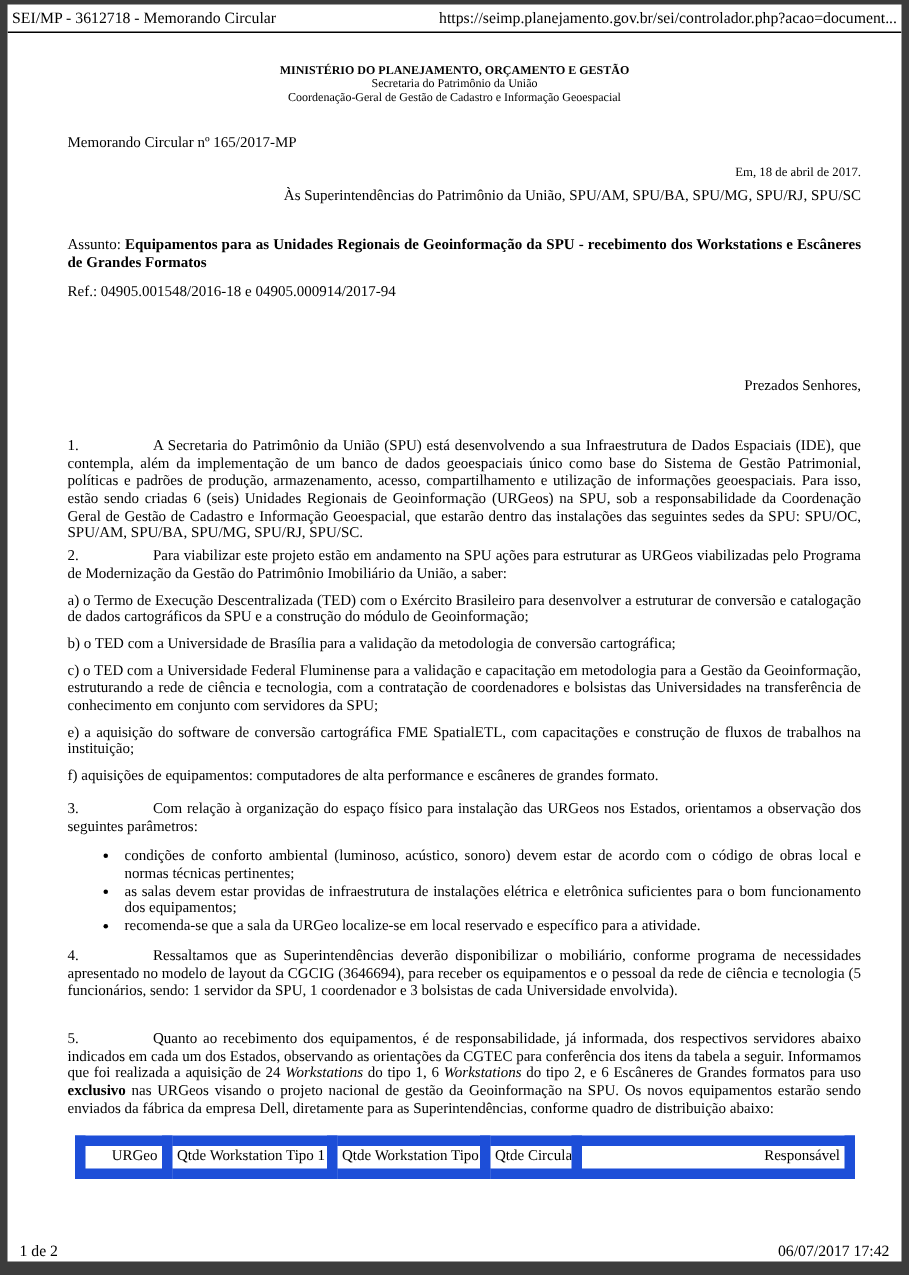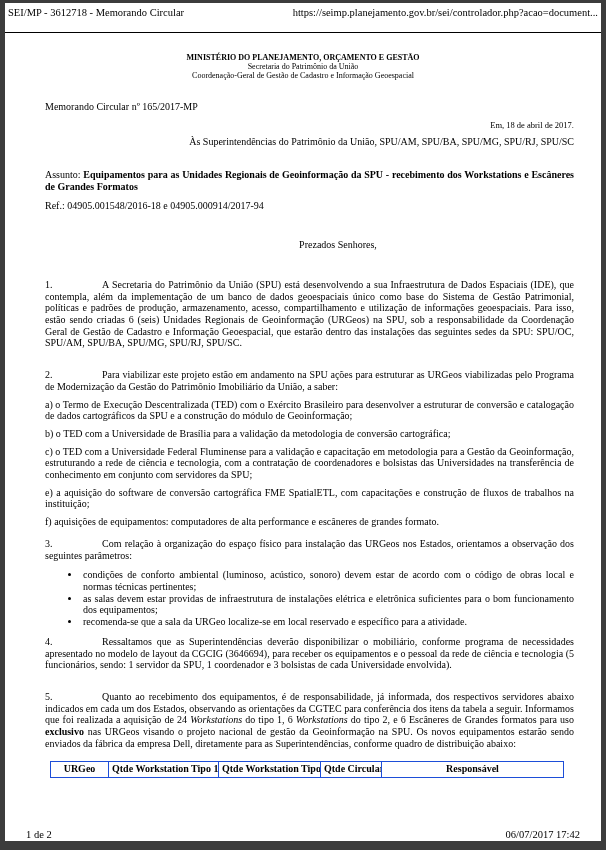--- a/index.html
+++ b/index.html
@@ -21,21 +21,21 @@
   }
   
   .print-header {
     display: flex;
     justify-content: space-between;
     align-items: flex-start;
     font-size: 10.5px;
     line-height: 15px;
     padding: 2px 3px 0 3px;
     border-bottom: 1px solid #000;
-    height: 30px;
+    height: 19px;
     white-space: nowrap;
     overflow: hidden;
   }
   
   .letterhead {
     text-align: center;
     margin-top: 20px;
     font-size: 8px;
     line-height: 9px;
   }
@@ -47,61 +47,61 @@
     line-height: 11.7px;
     text-align: justify;
   }
   p { margin: 0; }
   .memo-number { margin-top: 21px; font-weight: normal; font-size: 10px; text-align: left; }
   .memo-date   { margin-top: 7px; text-align: right; font-size: 8.5px; }
   .addressee   { margin-top: 5px; text-align: right; }
   .subject     { margin-top: 21px; }
   .subject .subject-text { font-weight: bold; }
   .reference   { margin-top: 7px; text-align: left; }
-  .salutation  { margin-top: 28px; text-indent: 57px; text-align: center; }
+  .salutation  { margin-top: 52px; text-indent: 57px; text-align: right; }
   .numbered    { }
   .pnum { display: inline-block; width: 57px; }
   .mt-p1 { margin-top: 28px; }
-  .mt-p2 { margin-top: 20px; }
+  .mt-p2 { margin-top: 3px; }
   .mt-item { margin-top: 6px; }
   .mt-p3 { margin-top: 10px; }
   .mt-p4 { margin-top: 8px; }
   .mt-p5 { margin-top: 20px; }
   ul.params {
     margin: 8px 0 0 0;
     padding-left: 36px;
   }
   ul.params li { padding-left: 2px; margin: 0; }
   .it { font-style: italic; }
   .bd { font-weight: bold; }
   
   table.dist {
     border-collapse: collapse;
     margin: 12px 0 0 5px;
     width: 513px;
     table-layout: fixed;
   }
   table.dist th {
-    border: 1px solid #1d4ed8;
+    border: 7px solid #1d4ed8;
     font-size: 10px;
-    font-weight: bold;
-    text-align: center;
+    font-weight: normal;
+    text-align: right;
     padding: 1px 3px 2px 3px;
     height: 15px;
     white-space: nowrap;
     overflow: hidden;
   }
   
   .print-footer {
     position: absolute;
     bottom: 1px; left: 0; right: 0;
     display: flex;
     justify-content: space-between;
     font-size: 10.5px;
-    padding: 0 21px;
+    padding: 0 8px;
   }
 </style>
 </head>
 <body>
 
 <div class="frame">
 
   <div class="print-header">
     <span>SEI/MP - 3612718 - Memorando Circular</span>
     <span>https://seimp.planejamento.gov.br/sei/controlador.php?acao=document...</span>

